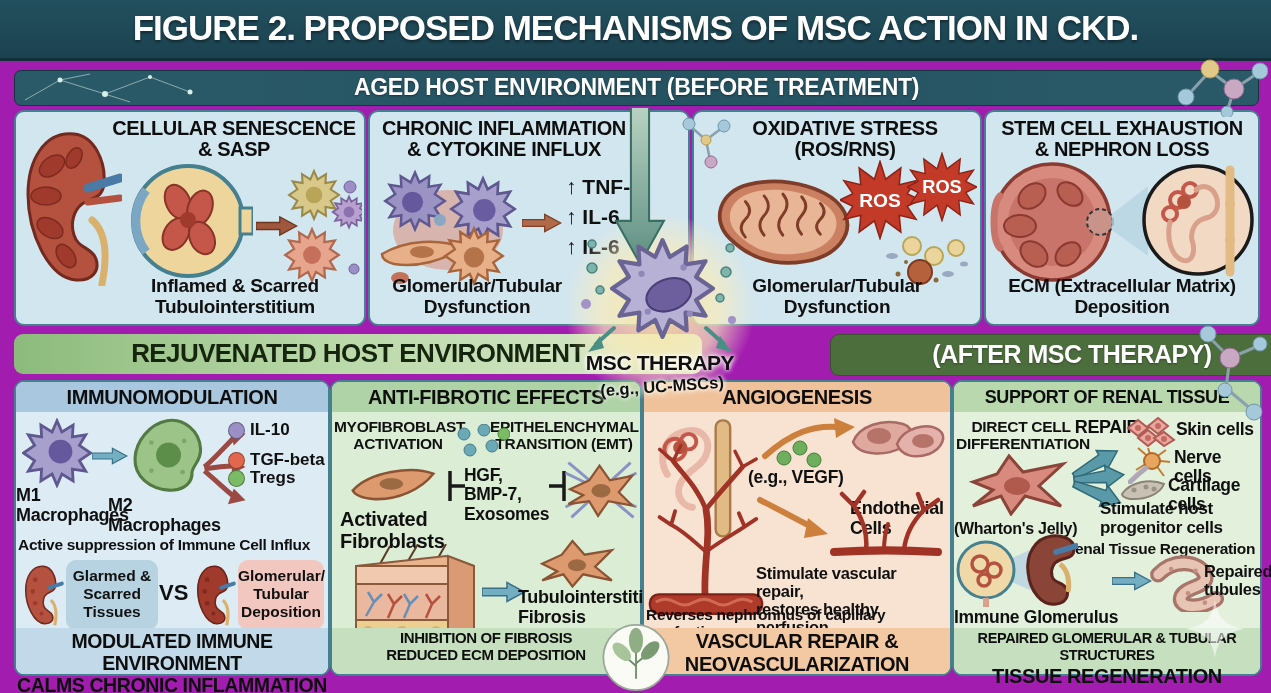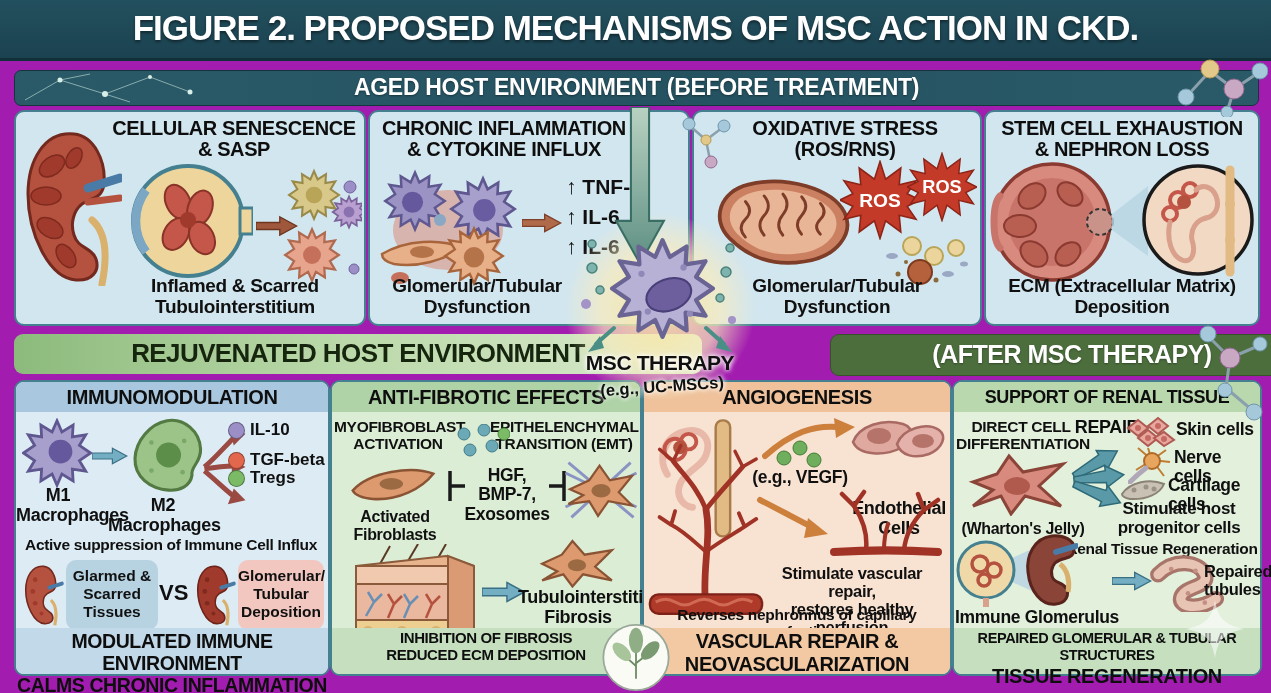--- a/index.html
+++ b/index.html
@@ -40,21 +40,21 @@
   #bp2 .phead{background:#afd2a6;}
   #bp2 .pfoot{background:#c6e0bf;font-size:15px;}
   #bp3{left:642px;width:306px;background:#f8e2d2;}
   #bp3 .phead{background:#efc29b;}
   #bp3 .pfoot{background:#f3c9a3;font-size:20px;}
   #bp4{left:952px;width:306px;background:#e3f0dc;}
   #bp4 .phead{background:#b9d8ae;font-size:18px;}
   #bp4 .pfoot{background:#c6e0bf;}
 
   .sub{position:absolute;font-weight:700;font-size:15.5px;line-height:1.1;letter-spacing:-0.3px;text-align:center;}
-  .lbl{position:absolute;font-weight:600;font-size:17px;line-height:1.1;letter-spacing:-0.3px;text-align:center;}
+  .lbl{position:absolute;font-weight:600;font-size:17px;line-height:1.1;letter-spacing:-0.3px;}
 
   
   .frow{position:absolute;left:212px;height:22px;}
   .fdot{display:inline-block;width:15px;height:15px;border-radius:50%;vertical-align:middle;margin-right:5px;
         border:1px solid rgba(0,0,0,.35);}
   .flabel{font-weight:700;font-size:17px;vertical-align:middle;}
   .vsbox{position:absolute;border-radius:10px;font-weight:700;font-size:15.5px;line-height:1.15;text-align:center;
          padding-top:7px;box-sizing:border-box;}
   #vsboxL{left:50px;top:178px;width:92px;height:70px;background:#b7d3e2;}
   #vsboxR{left:222px;top:178px;width:86px;height:70px;background:#f2c7c0;}
@@ -449,21 +449,21 @@
     <svg class="abs" style="left:232px;top:76px;" width="74" height="64" viewBox="0 0 100 86">
       <g stroke="#8a94c4" stroke-width="4" fill="none">
         <path d="M2,20 L98,66"></path>
           <path d="M2,66 L98,20"></path>
           <path d="M10,80 L90,6"></path>
           <path d="M6,6 L94,80"></path>
       </g>
       <path d="M8,42 L34,30 L48,10 L62,30 L92,24 L74,46 L92,64 L60,58 L46,78 L34,58 L6,62 L26,50 Z" fill="#dd9a6e" stroke="#8a5434" stroke-width="3"></path>
       <ellipse cx="50" cy="44" rx="13" ry="9" fill="#9c6a42"></ellipse>
     </svg>
-    <div class="lbl pre" style="left:8px;top:126px;width:110px;font-size:16px;font-weight:700;">Activated
+    <div class="lbl pre" style="left:8px;top:126px;width:110px;font-size:20px;font-weight:700;">Activated
 Fibroblasts</div>
     <svg class="abs" style="left:14px;top:162px;" width="132" height="104" viewBox="0 0 132 104">
       <g stroke="#5a3a22" stroke-width="2">
           <path d="M34,20 L44,2"></path>
           <path d="M62,17 L72,0"></path>
           <path d="M92,14 L100,0"></path>
         </g>
       <polygon points="10,22 100,12 128,22 40,32" fill="#e8b48e" stroke="#8a5a3a" stroke-width="2"></polygon>
       <rect x="10" y="22" width="92" height="18" fill="#f0c9ae" stroke="#8a5a3a" stroke-width="2"></rect>
       <rect x="10" y="40" width="92" height="36" fill="#eab89e" stroke="#8a5a3a" stroke-width="2"></rect>

